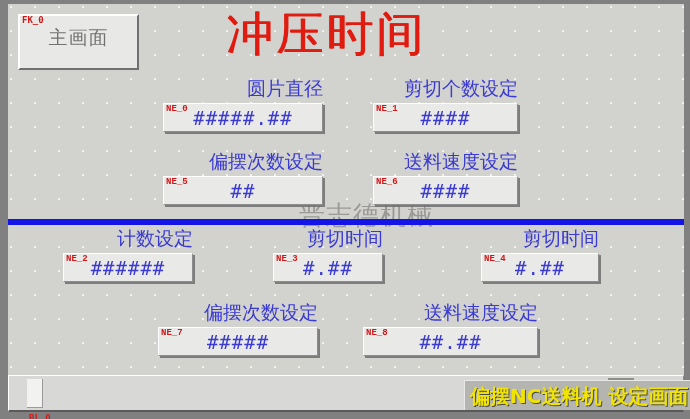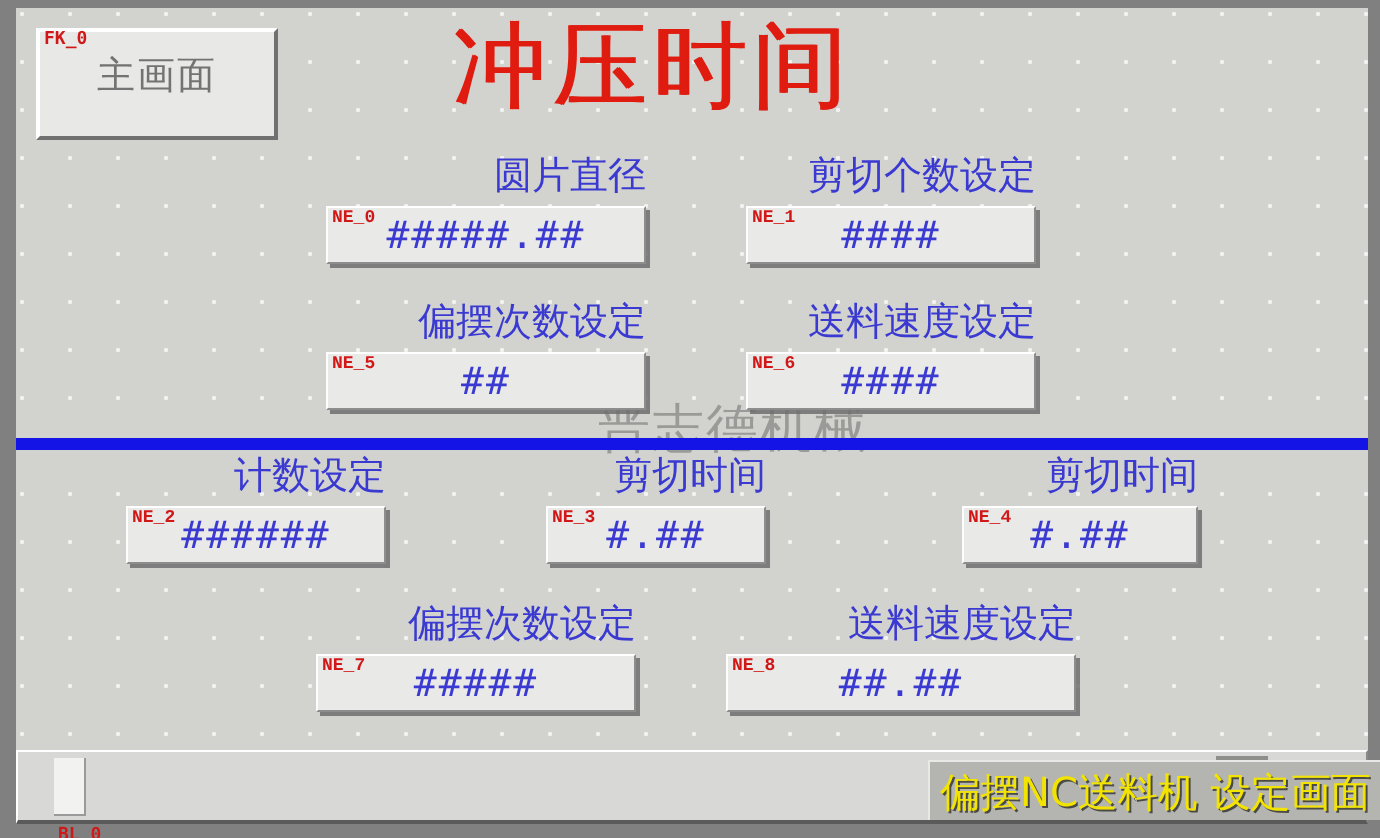--- a/index.html
+++ b/index.html
@@ -209,21 +209,21 @@
     height: 14px;
     background: #8e8e8a;
   }
   #footer-text {
     position: absolute;
     left: 462px;
     top: 380px;
     color: #f2e400;
     font-size: 20px;
     line-height: 24px;
-    font-weight: normal;
+    font-weight: bold;
     letter-spacing: 0px;
     white-space: nowrap;
     text-shadow: 1px 1px 0 #4a4a46;
   }
 </style>
 </head>
 <body>
 
 <div id="screen">
   <div id="canvas">

